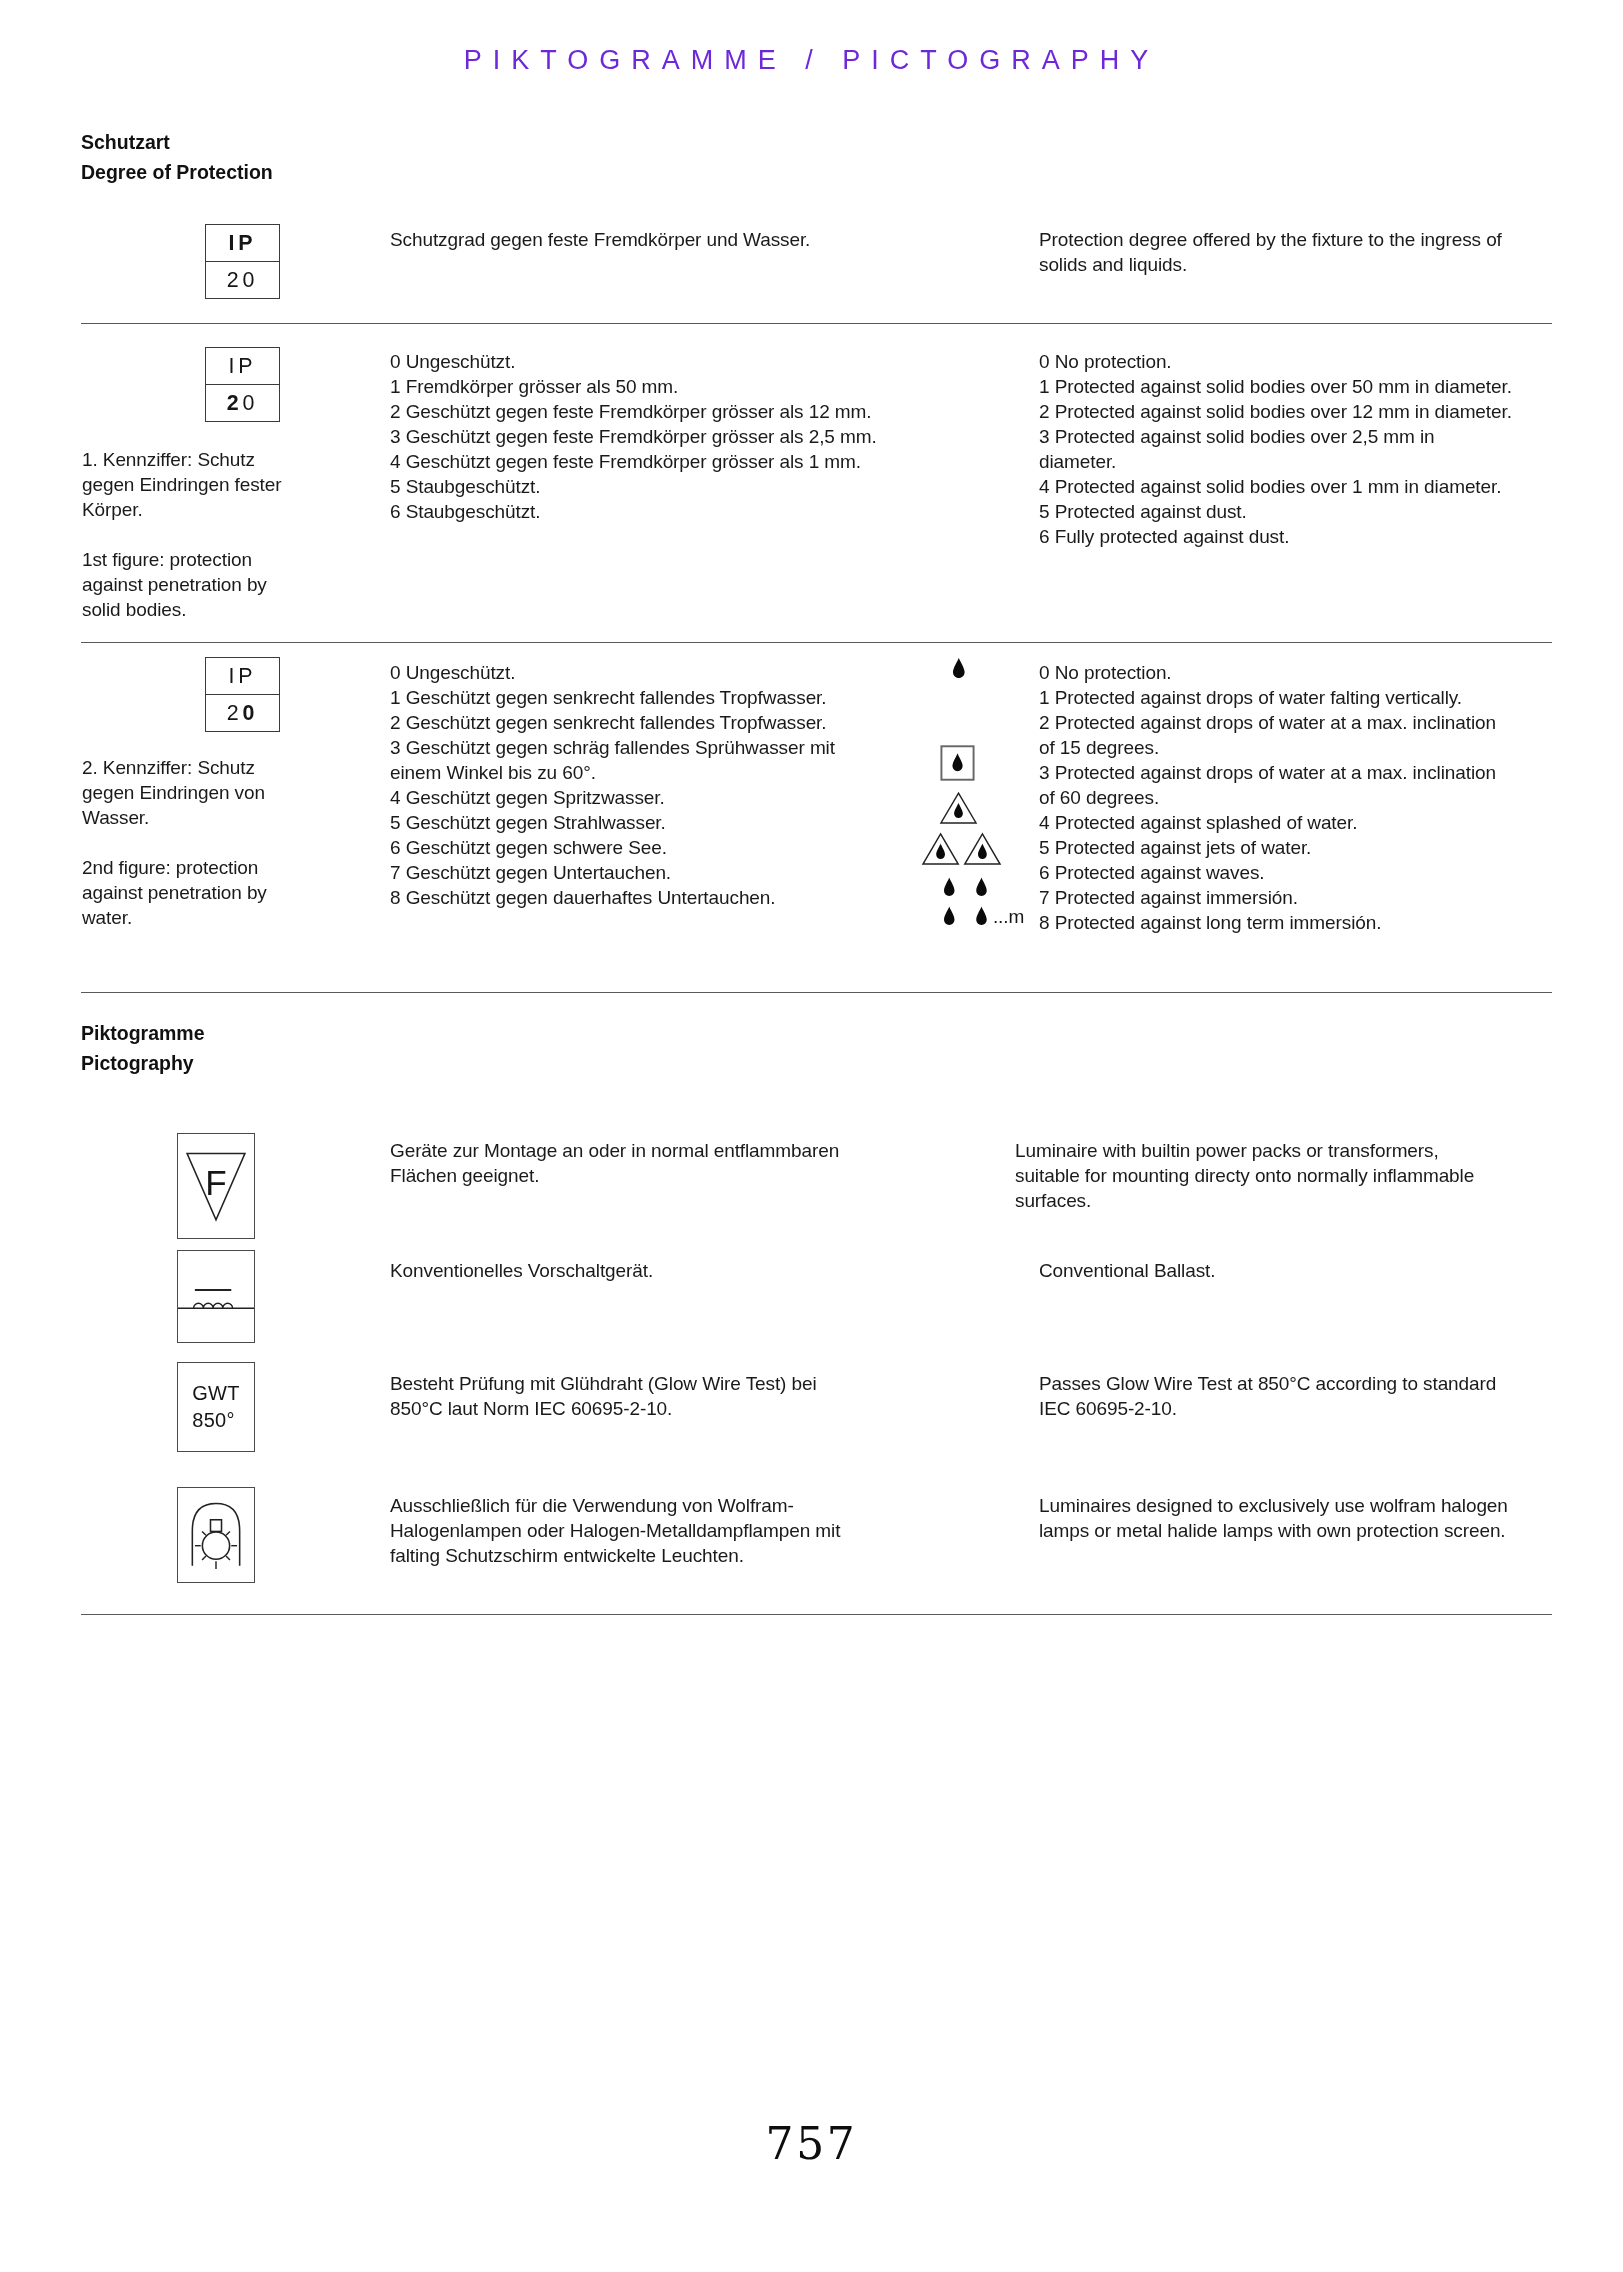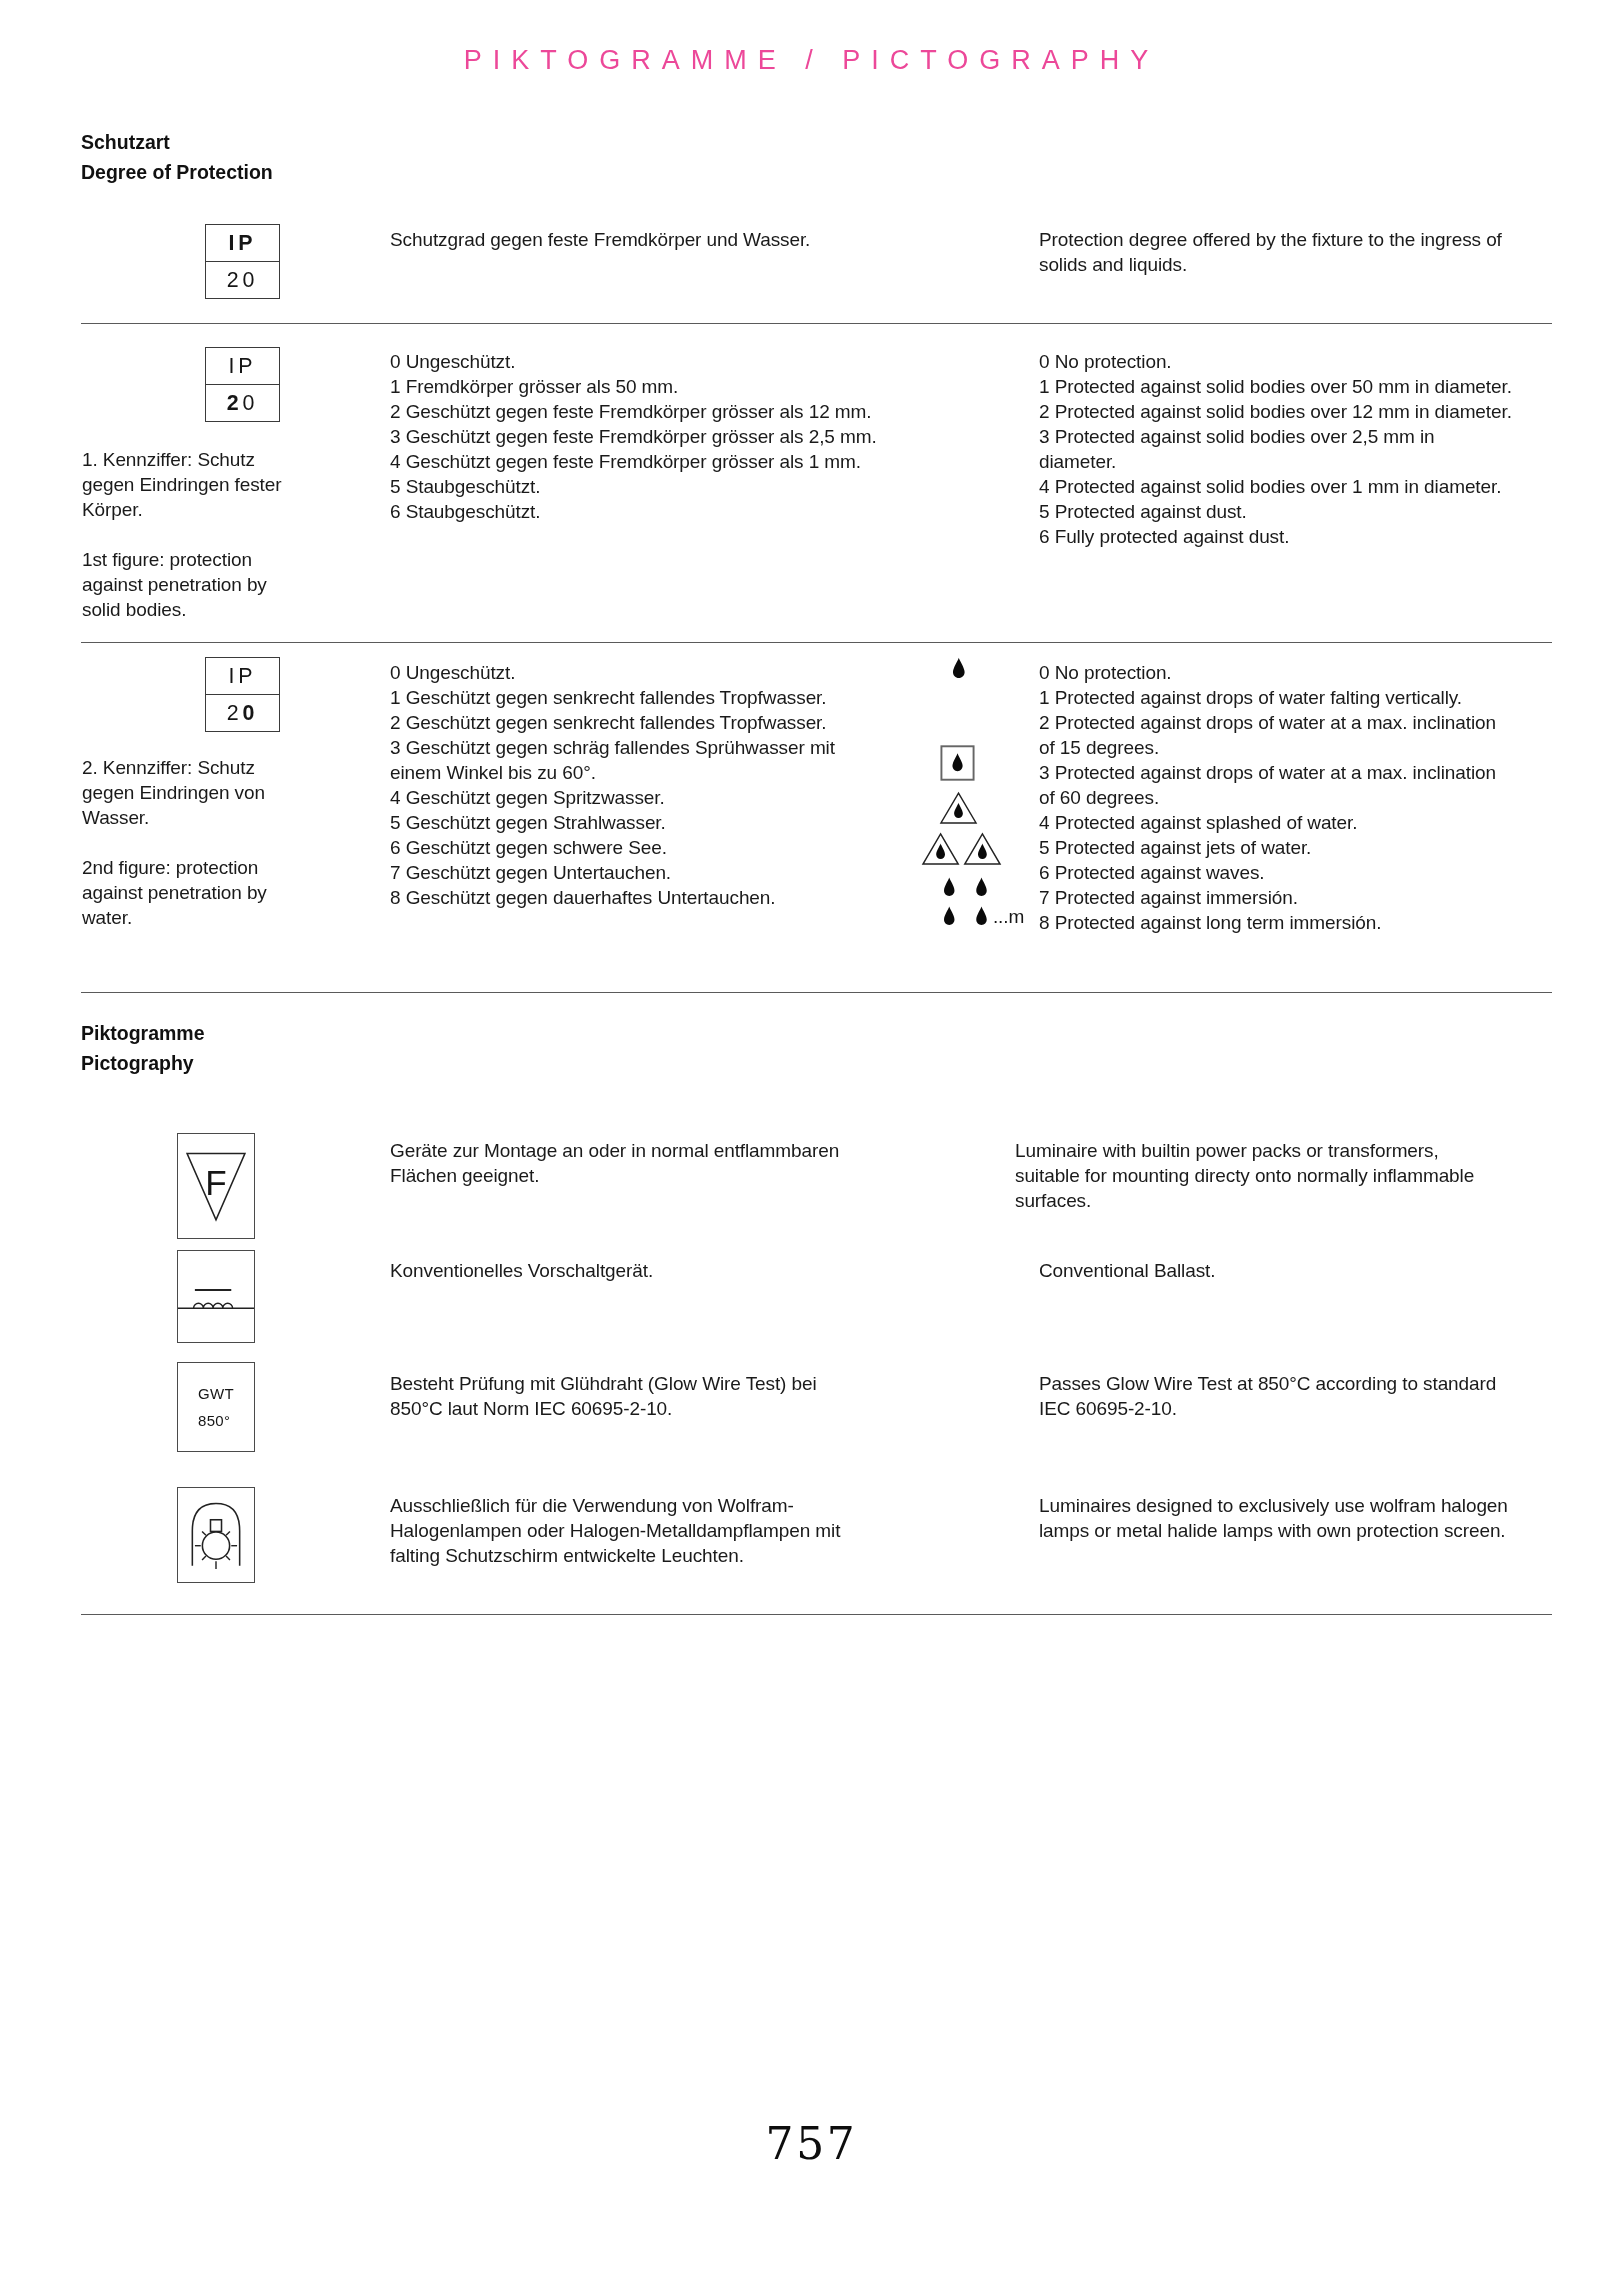--- a/index.html
+++ b/index.html
@@ -4,34 +4,34 @@
 <style>
   html,body{margin:0;padding:0;background:#e8e8e8;}
   .page{
     position:relative;width:1623px;height:2273px;background:#ffffff;
     font-family:"Liberation Sans", sans-serif;color:#1a1a1a;overflow:hidden;
   }
   .abs{position:absolute;}
   .t{font-size:19px;line-height:25px;letter-spacing:-0.1px;white-space:pre-line;}
   .title{
     top:45px;left:0;width:1623px;text-align:center;
-    font-size:27px;font-weight:400;letter-spacing:11px;color:#ec4899;white-space:nowrap;
+    font-size:27px;font-weight:400;letter-spacing:11px;color:#6d28d9;white-space:nowrap;
   }
   .head{font-size:19.5px;line-height:30px;font-weight:bold;white-space:pre-line;color:#111;}
   .rule{left:81px;width:1471px;height:1.3px;background:#5a5a5a;}
   
   .ipbox{left:177px;width:73px;border:1.3px solid #3a3a3a;background:#fff;margin-left:28px;}
   .ipbox .cell{height:36px;display:flex;align-items:center;justify-content:center;
     font-size:21.4px;letter-spacing:3.9px;color:#161616;}
   .ipbox .cell+.cell{border-top:1.3px solid #3a3a3a;}
   .bold{font-weight:bold;}
   
   .symbox{left:177px;width:76px;border:1.3px solid #4a4a4a;background:#fff;
     display:flex;align-items:center;justify-content:center;}
-  .gwt-text{font-size:15px;line-height:27px;letter-spacing:0.3px;white-space:pre-line;text-align:left;color:#161616;}
+  .gwt-text{font-size:20px;line-height:27px;letter-spacing:0.3px;white-space:pre-line;text-align:left;color:#161616;}
   .drops-row{display:flex;align-items:flex-end;gap:3.9px;}
   .mlabel{font-size:19px;letter-spacing:-0.1px;color:#161616;line-height:19.5px;}
   .pagenum{
     top:2118px;left:0;width:1623px;text-align:center;
     font-family:"DejaVu Serif", serif;font-size:44px;color:#0d0d0d;letter-spacing:2.6px;
   }
   svg{display:block;}
 </style>
 </head>
 <body>

